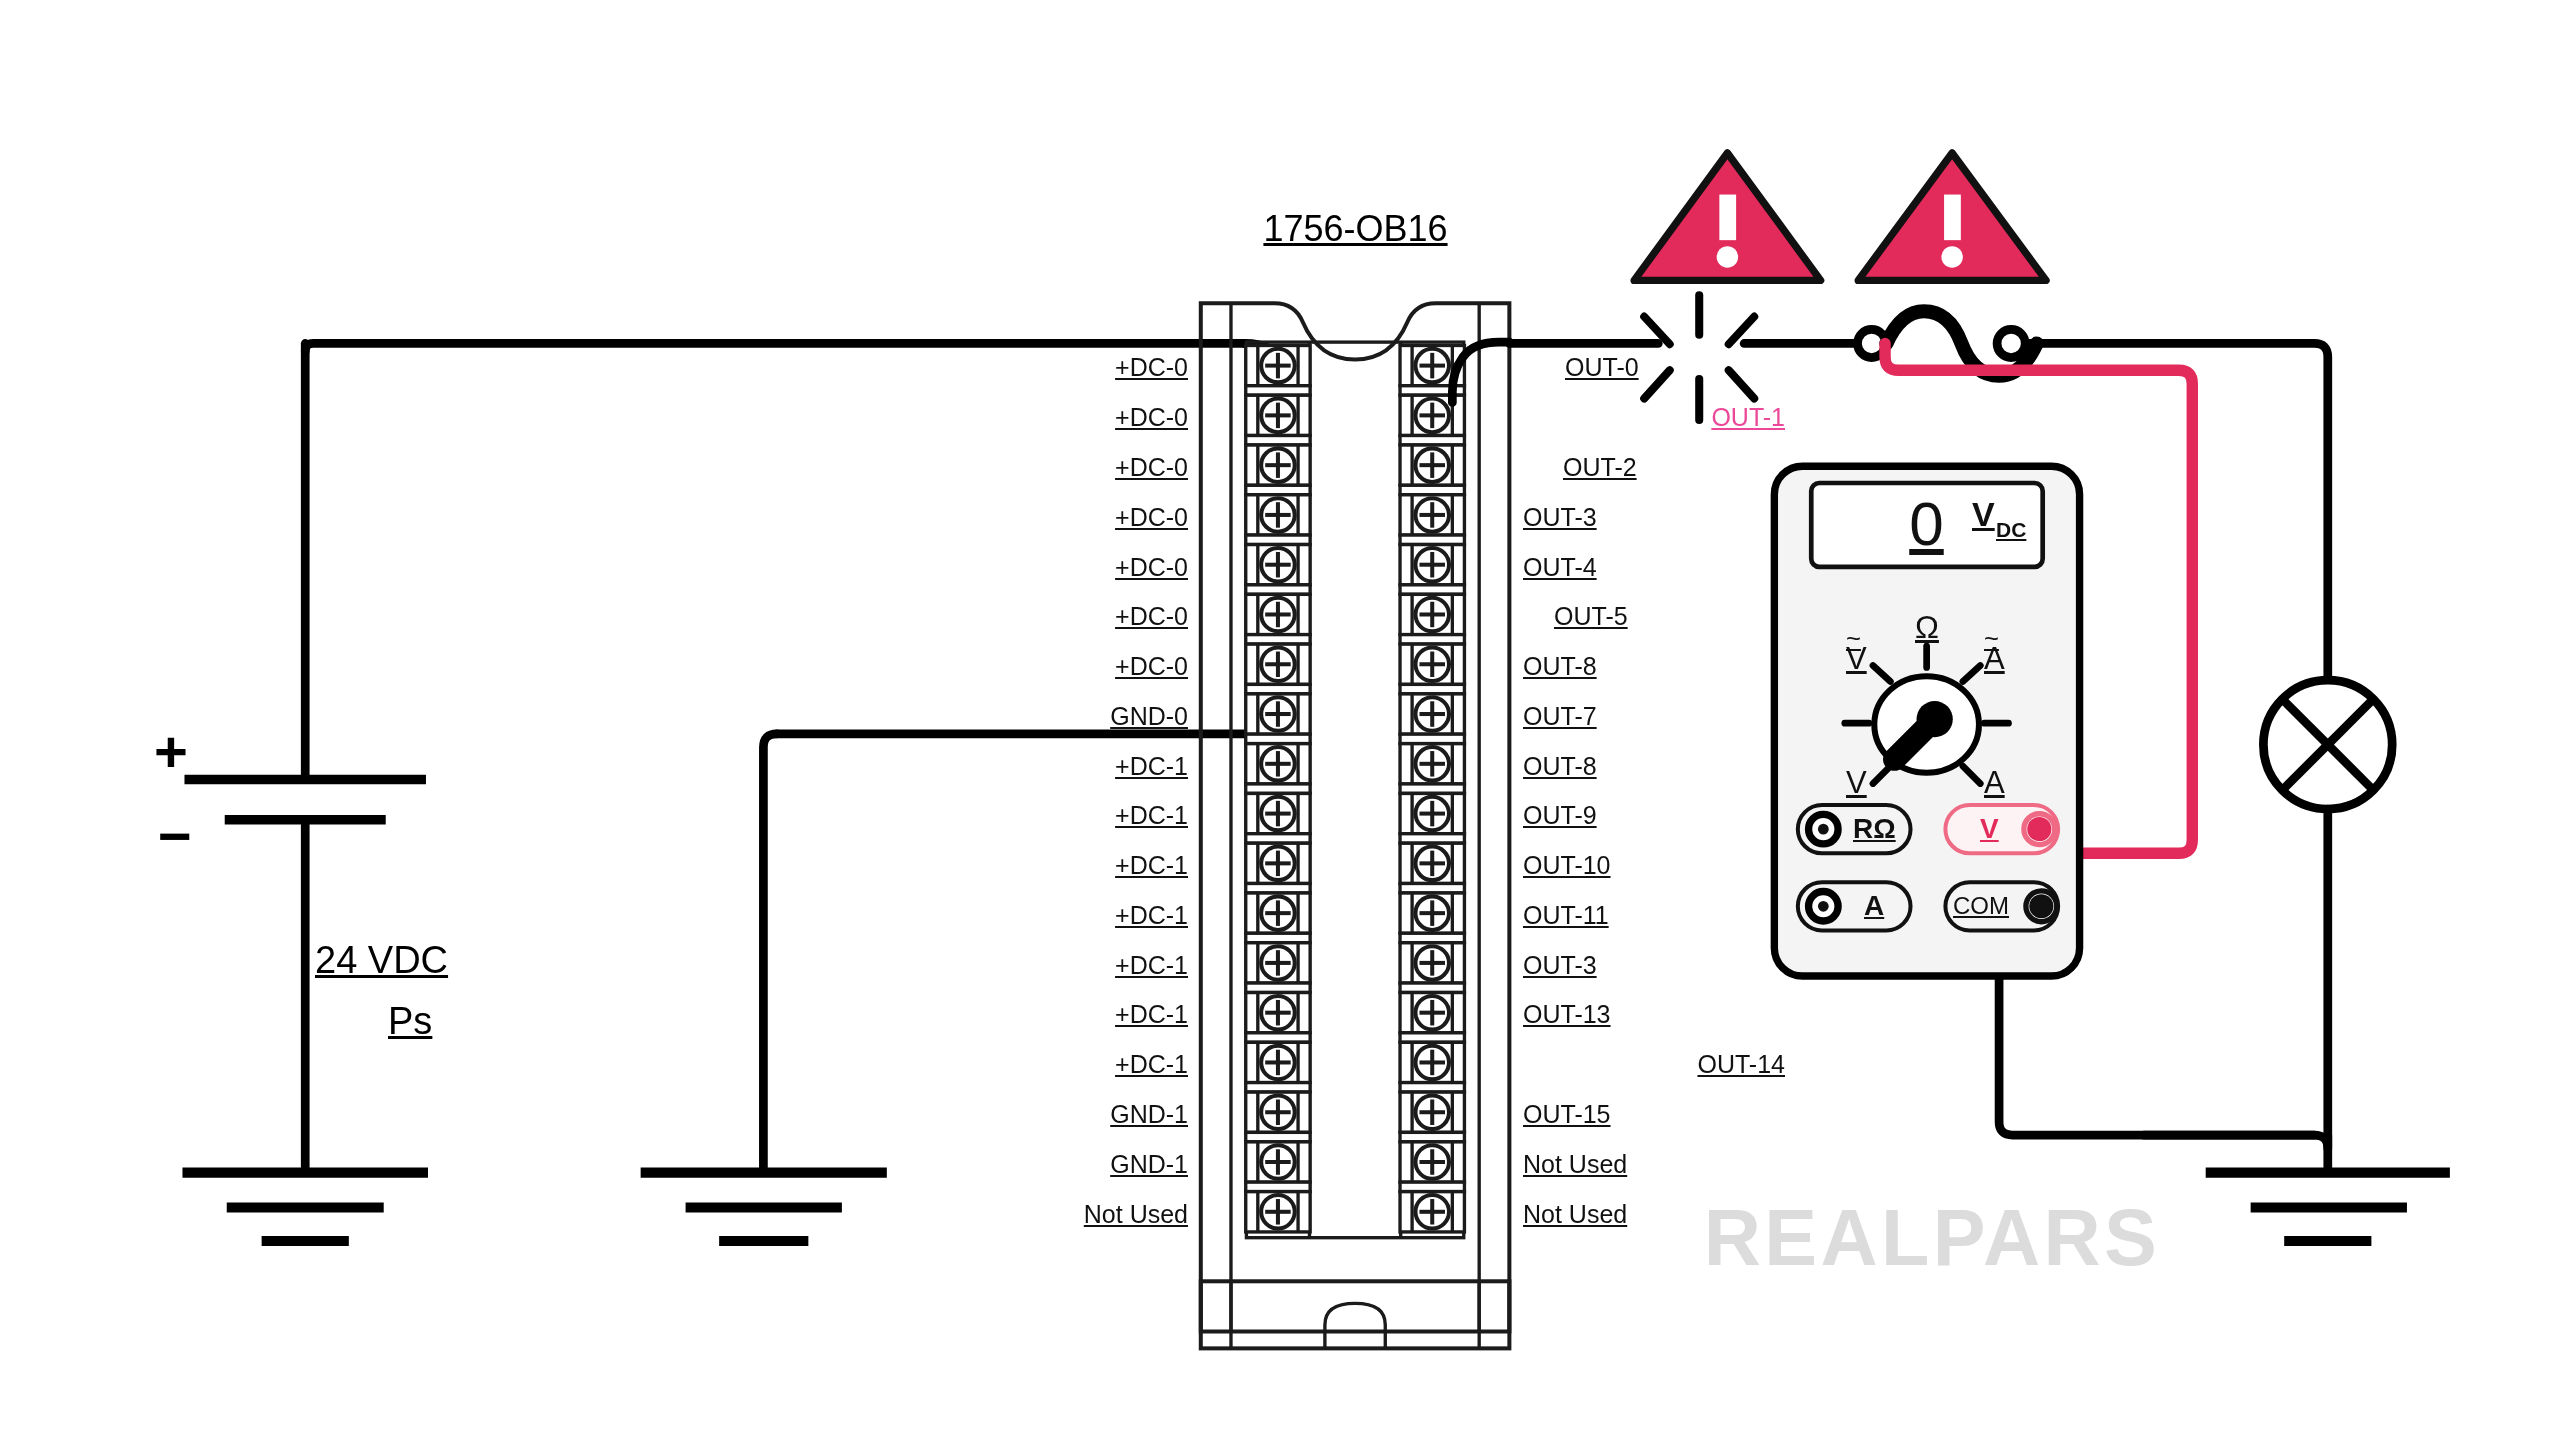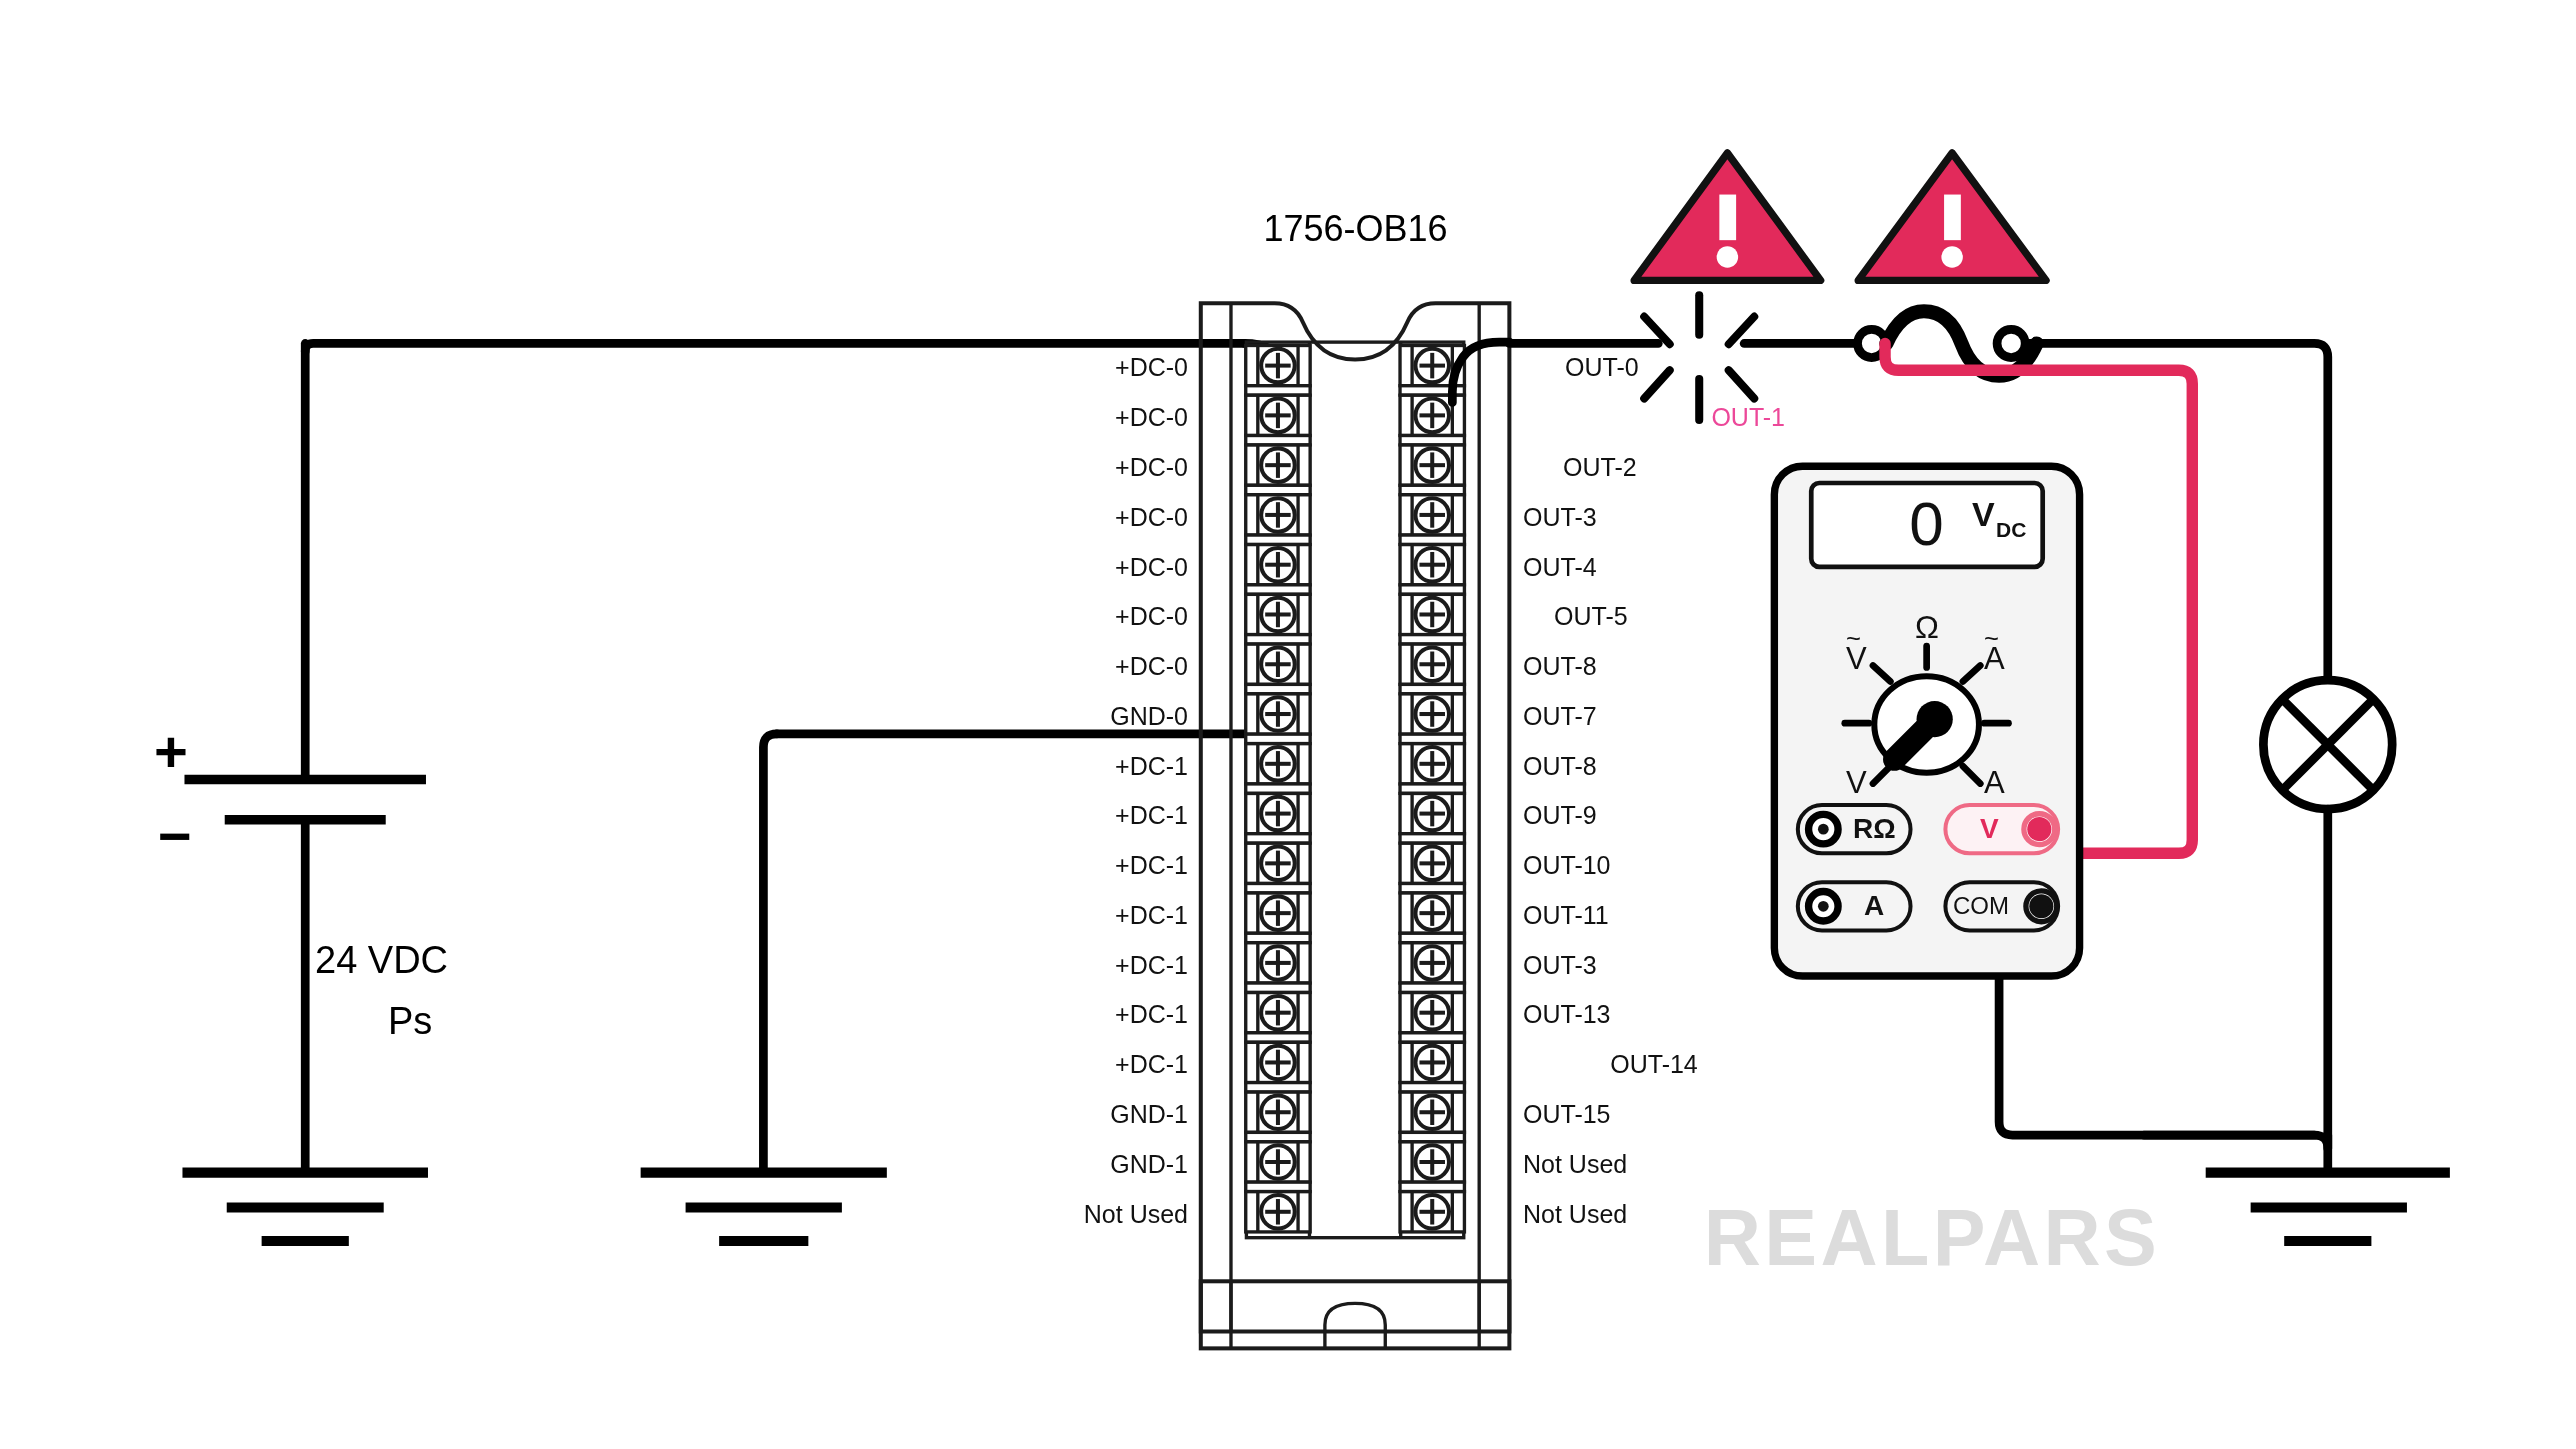--- a/index.html
+++ b/index.html
@@ -9,21 +9,21 @@
     font-family:"Liberation Sans","DejaVu Sans",sans-serif;
     background:#ffffff;
   }
   #stage{position:relative;width:2576px;height:1449px;background:#fff;}
   #stage svg{position:absolute;left:0;top:0;width:2576px;height:1449px;display:block;}
   .wire{fill:none;stroke:#000;stroke-width:13;stroke-linecap:round;stroke-linejoin:round;}
   .lead-red{fill:none;stroke:#E22A5B;stroke-width:17;stroke-linecap:round;stroke-linejoin:round;}
   .outline{fill:none;stroke:#1b1b1b;stroke-width:6;}
   .outline-thin{fill:none;stroke:#1b1b1b;stroke-width:5;}
   .solidblk{fill:#000;}
-  .lbl{font-family:"Liberation Sans","DejaVu Sans",sans-serif;fill:#111;}
+  .lbl{font-family:"Liberation Sans","DejaVu Sans",sans-serif;fill:#111;text-decoration:underline;}
   .tb-label{font-size:25px;}
   .title-label{font-size:36px;}
   .ps-label{font-size:38px;}
   .pm{font-size:58px;font-weight:700;fill:#E22A5B;}
   .mm-face{fill:#f4f4f4;stroke:#000;stroke-width:11;}
   .mm-screen{fill:#fff;stroke:#111;stroke-width:7;}
   .mm-jack{fill:#f4f4f4;stroke:#111;stroke-width:6;}
   .mm-jack-red{fill:#fdf2f4;stroke:#ef6a85;stroke-width:6;}
   .wm{fill:#dcdcdc;font-size:118px;font-weight:700;letter-spacing:5px;
       font-family:"Liberation Sans","DejaVu Sans",sans-serif;}
@@ -561,20 +561,20 @@
       <div class="lbl tb-label" style="position: absolute; top: 211px; width: 262px; text-align: left; color: rgb(17, 17, 17);">OUT-4</div>
       <div class="lbl tb-label" style="position: absolute; top: 260px; width: 262px; text-align: left; color: rgb(17, 17, 17); margin-left: 31px;">OUT-5</div>
       <div class="lbl tb-label" style="position: absolute; top: 310px; width: 262px; text-align: left; color: rgb(17, 17, 17);">OUT-8</div>
       <div class="lbl tb-label" style="position: absolute; top: 360px; width: 262px; text-align: left; color: rgb(17, 17, 17);">OUT-7</div>
       <div class="lbl tb-label" style="position: absolute; top: 410px; width: 262px; text-align: left; color: rgb(17, 17, 17);">OUT-8</div>
       <div class="lbl tb-label" style="position: absolute; top: 459px; width: 262px; text-align: left; color: rgb(17, 17, 17);">OUT-9</div>
       <div class="lbl tb-label" style="position: absolute; top: 509px; width: 262px; text-align: left; color: rgb(17, 17, 17);">OUT-10</div>
       <div class="lbl tb-label" style="position: absolute; top: 559px; width: 262px; text-align: left; color: rgb(17, 17, 17);">OUT-11</div>
       <div class="lbl tb-label" style="position: absolute; top: 609px; width: 262px; text-align: left; color: rgb(17, 17, 17);">OUT-3</div>
       <div class="lbl tb-label" style="position: absolute; top: 658px; width: 262px; text-align: left; color: rgb(17, 17, 17);">OUT-13</div>
-      <div class="lbl tb-label" style="position: absolute; top: 708px; width: 262px; text-align: center; color: rgb(17, 17, 17);">OUT-14</div>
+      <div class="lbl tb-label" style="position: absolute; top: 708px; width: 262px; text-align: right; color: rgb(17, 17, 17);">OUT-14</div>
       <div class="lbl tb-label" style="position: absolute; top: 758px; width: 262px; text-align: left; color: rgb(17, 17, 17);">OUT-15</div>
       <div class="lbl tb-label" style="position: absolute; top: 808px; width: 262px; text-align: left; color: rgb(17, 17, 17);">Not Used</div>
       <div class="lbl tb-label" style="position: absolute; top: 858px; width: 262px; text-align: left; color: rgb(17, 17, 17);">Not Used</div>
     </div>
 
 </div>
 
 
 </body></html>

